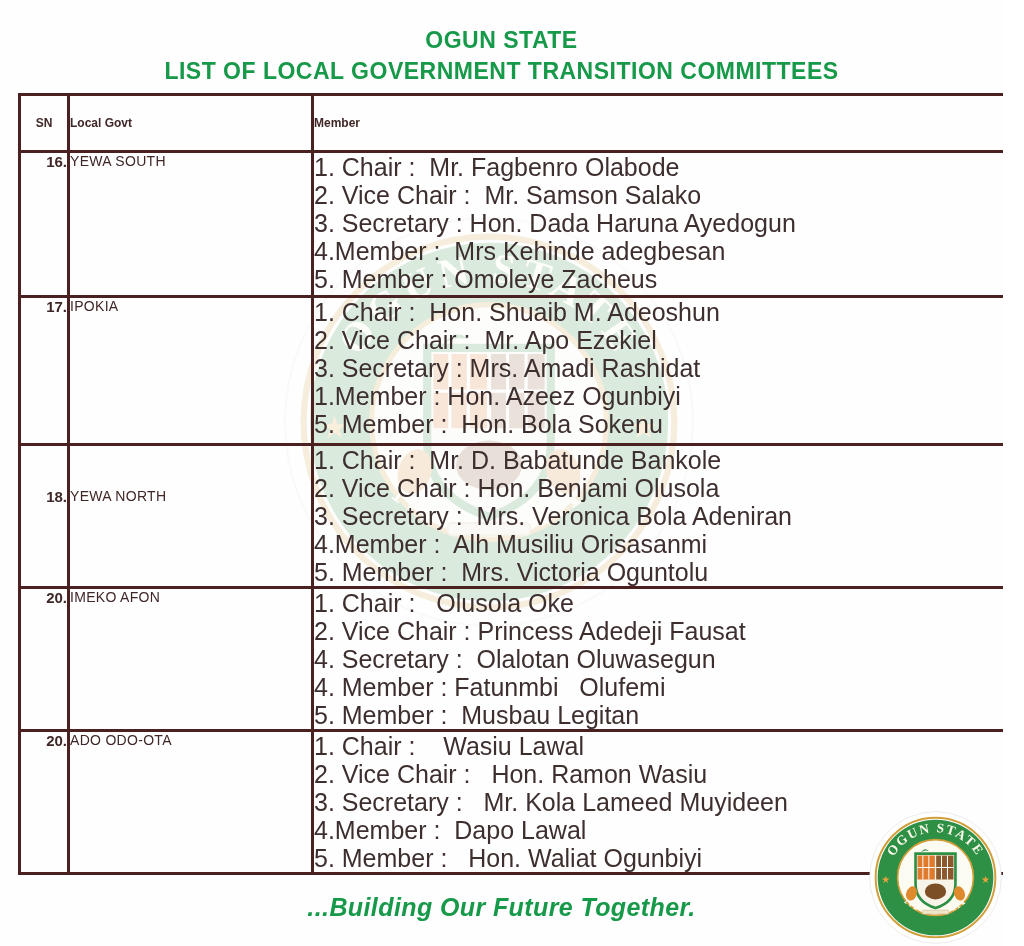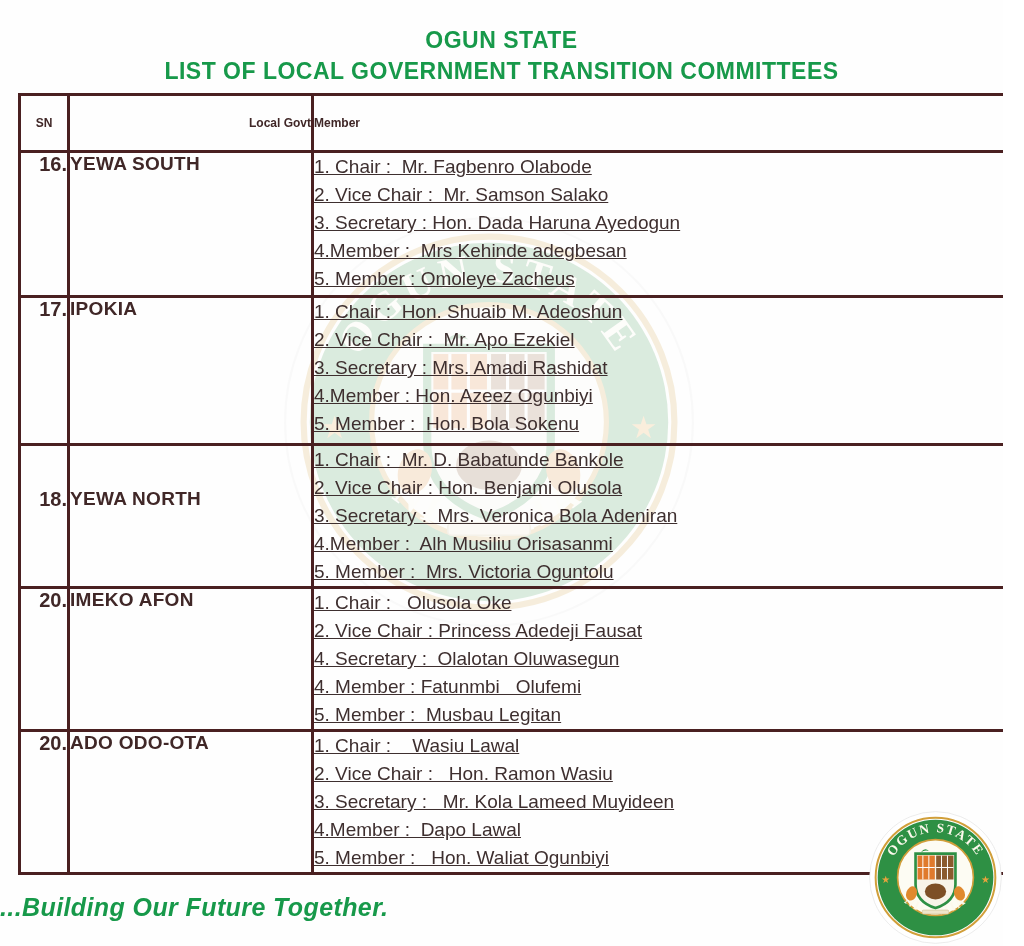--- a/index.html
+++ b/index.html
@@ -41,48 +41,47 @@
     vertical-align:top;
     padding:0;
     background:transparent;
   }
   thead tr{height:57px;}
   th{
     font-size:12px;font-weight:bold;color:#402727;
     text-align:left;vertical-align:middle !important;
   }
   th.col-sn{text-align:center;}
-  th.col-lg{padding-left:20px;text-align:right;}
+  th.col-lg{padding-left:20px;}
   th.col-mem{padding-left:50px;border-radius:13px;}
   tbody tr:nth-child(1){height:145px;}
   tbody tr:nth-child(2){height:148px;}
   tbody tr:nth-child(3){height:137px;}
   tbody tr:nth-child(4){height:142px;}
   tbody tr:nth-child(5){height:136px;}
   td.cell-sn{
-    font-weight:bold;font-size:20px;color:#402727;
+    font-weight:bold;font-size:15px;color:#402727;
     text-align:right;padding:12px 1px 0 0;
   }
   td.cell-lg{
-    font-weight:bold;font-size:19px;color:#402727;
+    font-weight:normal;font-size:14px;color:#402727;
     padding:12px 0 0 10px;letter-spacing:.3px;
   }
   
   tbody tr:nth-child(3) td.cell-sn,
   tbody tr:nth-child(3) td.cell-lg{padding-top:42px;}
   td.cell-members{padding:10px 4px 0 34px;}
   .member-line{
-    font-size:19px;line-height:28px;color:#3e2f2f;
+    font-size:25px;line-height:28px;color:#3e2f2f;
     white-space:pre-wrap;
-    text-decoration:underline;
   }
   
   .tagline{
     position:absolute;left:0;right:0;top:893px;
-    text-align:left;
+    text-align:center;
     color:#17994a;
     font-weight:bold;font-style:italic;
     font-size:25px;letter-spacing:.4px;
   }
   .logo{
     position:absolute;left:869px;top:811px;
     width:133px;height:133px;
   }
   .logo svg,.watermark svg{display:block;width:100%;height:100%;}
 </style>
@@ -150,21 +149,21 @@
             <div class="member-line">5. Member : Omoleye Zacheus</div>
           </td>
         </tr>
         <tr>
           <td class="cell-sn">17.</td>
           <td class="cell-lg">IPOKIA</td>
           <td class="cell-members">
             <div class="member-line">1. Chair :  Hon. Shuaib M. Adeoshun</div>
             <div class="member-line">2. Vice Chair :  Mr. Apo Ezekiel</div>
             <div class="member-line">3. Secretary : Mrs. Amadi Rashidat</div>
-            <div class="member-line">4.Member : Hon. Azeez Ogunbiyi</div>
+            <div class="member-line">1.Member : Hon. Azeez Ogunbiyi</div>
             <div class="member-line">5. Member :  Hon. Bola Sokenu</div>
           </td>
         </tr>
         <tr>
           <td class="cell-sn">18.</td>
           <td class="cell-lg">YEWA NORTH</td>
           <td class="cell-members">
             <div class="member-line">1. Chair :  Mr. D. Babatunde Bankole</div>
             <div class="member-line">2. Vice Chair : Hon. Benjami Olusola</div>
             <div class="member-line">3. Secretary :  Mrs. Veronica Bola Adeniran</div>

